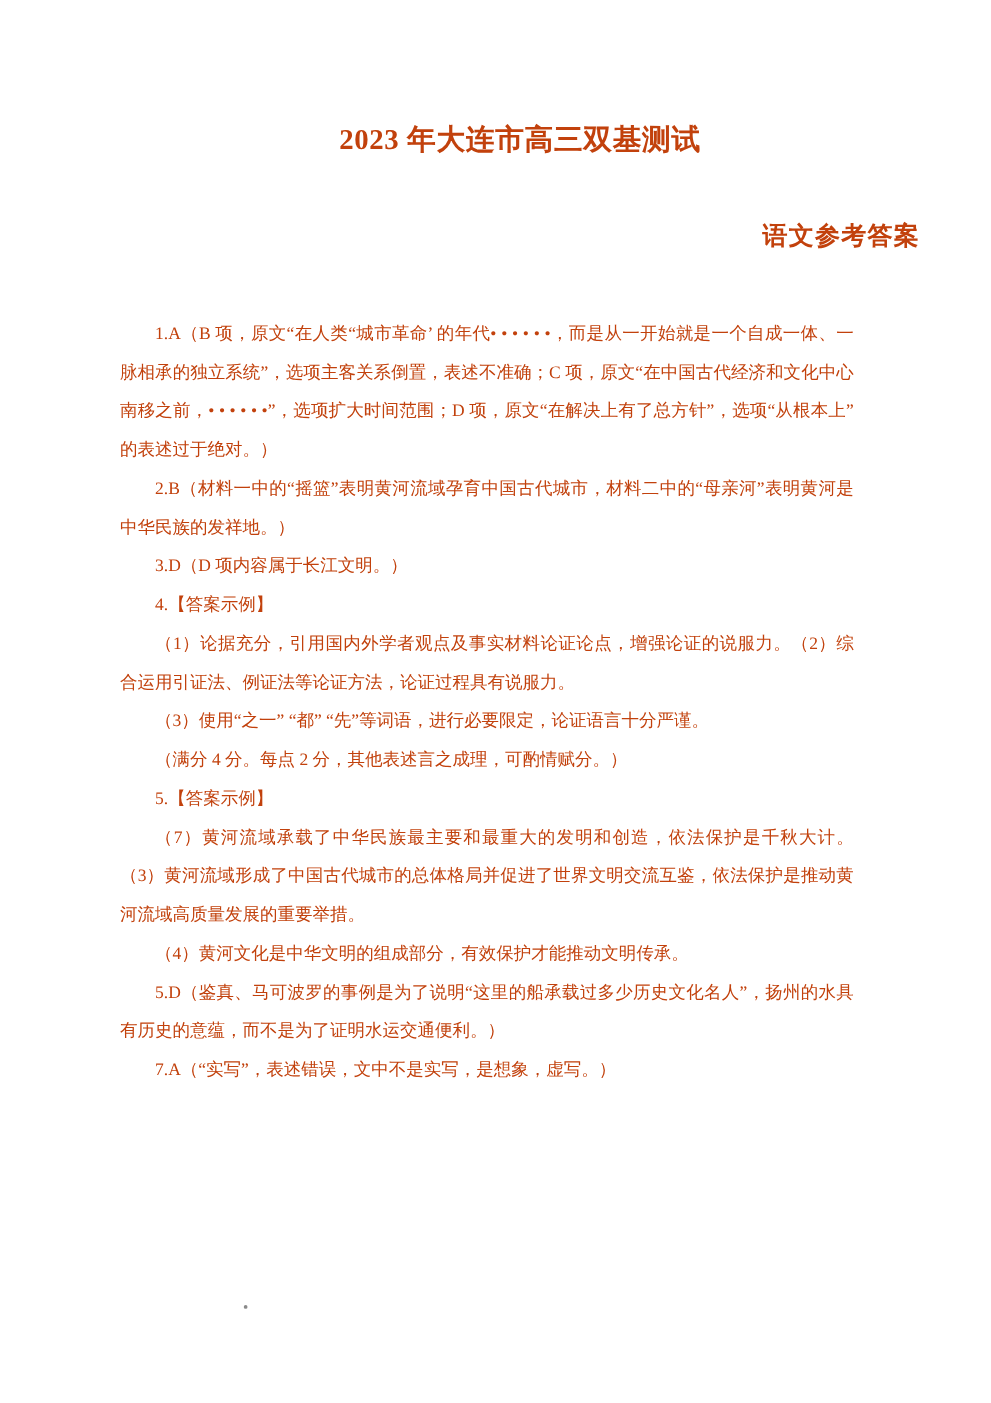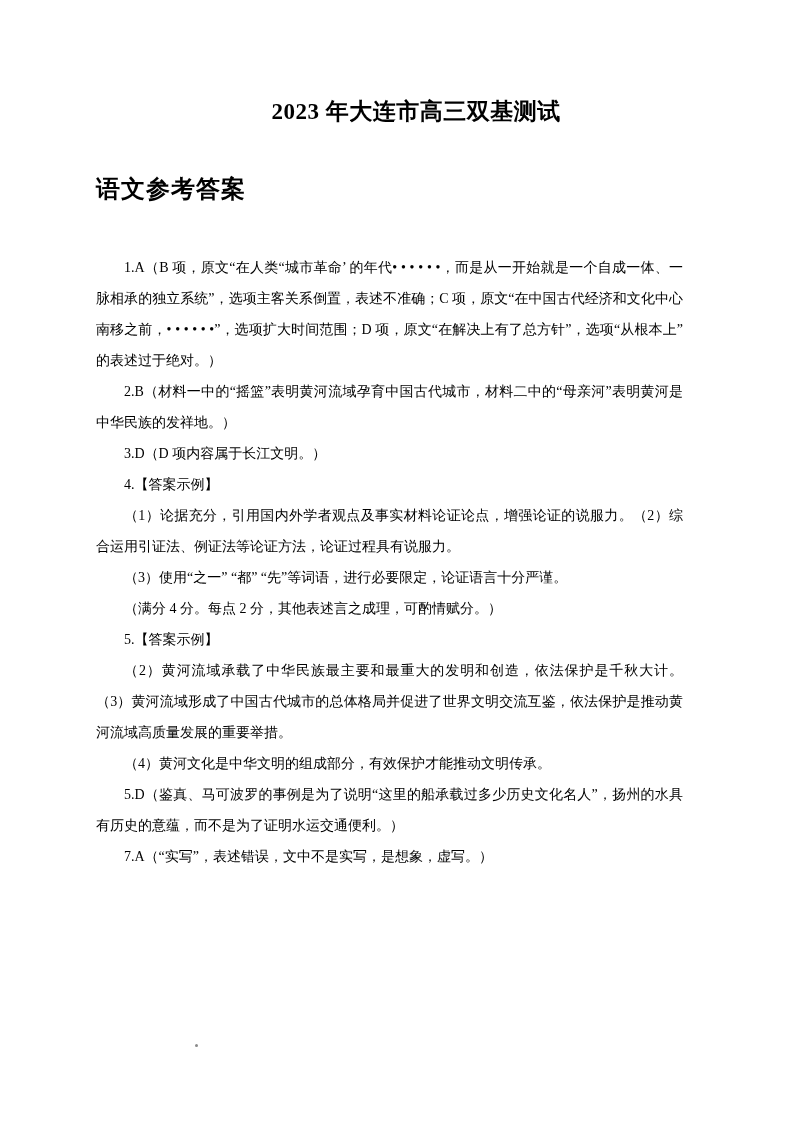--- a/index.html
+++ b/index.html
@@ -5,21 +5,21 @@
   html, body {
     margin: 0;
     padding: 0;
     background: #ffffff;
   }
   .page {
     position: relative;
     width: 793px;
     height: 1122px;
     background: #ffffff;
-    color: #000000;
+    color: #c2410c;
     font-family: "Liberation Serif", "DejaVu Serif", serif;
     overflow: hidden;
   }
   .doc-title {
     position: absolute;
     top: 97px;
     left: 96px;
     width: 640px;
     margin: 0;
     text-align: center;
@@ -27,22 +27,22 @@
     font-weight: bold;
     letter-spacing: 0.5px;
     line-height: 30px;
   }
   .doc-subtitle {
     position: absolute;
     top: 175px;
     left: 96px;
     width: 640px;
     margin: 0;
-    text-align: left;
-    font-size: 24px;
+    text-align: right;
+    font-size: 20px;
     font-weight: bold;
     letter-spacing: 1px;
     line-height: 28px;
   }
   .content {
     position: absolute;
     top: 252px;
     left: 96px;
     width: 587px;
     font-size: 14px;
@@ -75,21 +75,21 @@
 
   <div class="content">
     <p>1.A（B 项，原文“在人类“城市革命’ 的年代• • • • • •，而是从一开始就是一个自成一体、一脉相承的独立系统”，选项主客关系倒置，表述不准确；C 项，原文“在中国古代经济和文化中心南移之前，• • • • • •”，选项扩大时间范围；D 项，原文“在解决上有了总方针”，选项“从根本上”的表述过于绝对。）</p>
     <p>2.B（材料一中的“摇篮”表明黄河流域孕育中国古代城市，材料二中的“母亲河”表明黄河是中华民族的发祥地。）</p>
     <p>3.D（D 项内容属于长江文明。）</p>
     <p>4.【答案示例】</p>
     <p>（1）论据充分，引用国内外学者观点及事实材料论证论点，增强论证的说服力。（2）综合运用引证法、例证法等论证方法，论证过程具有说服力。</p>
     <p>（3）使用“之一” “都” “先”等词语，进行必要限定，论证语言十分严谨。</p>
     <p>（满分 4 分。每点 2 分，其他表述言之成理，可酌情赋分。）</p>
     <p>5.【答案示例】</p>
-    <p>（2）黄河流域承载了中华民族最主要和最重大的发明和创造，依法保护是千秋大计。（3）黄河流域形成了中国古代城市的总体格局并促进了世界文明交流互鉴，依法保护是推动黄河流域高质量发展的重要举措。</p>
+    <p>（7）黄河流域承载了中华民族最主要和最重大的发明和创造，依法保护是千秋大计。（3）黄河流域形成了中国古代城市的总体格局并促进了世界文明交流互鉴，依法保护是推动黄河流域高质量发展的重要举措。</p>
     <p>（4）黄河文化是中华文明的组成部分，有效保护才能推动文明传承。</p>
     <p>5.D（鉴真、马可波罗的事例是为了说明“这里的船承载过多少历史文化名人”，扬州的水具有历史的意蕴，而不是为了证明水运交通便利。）</p>
     <p>7.A（“实写”，表述错误，文中不是实写，是想象，虚写。）</p>
   </div>
 
   <div class="stray-dot"></div>
 
 </div>
 
 </body></html>

